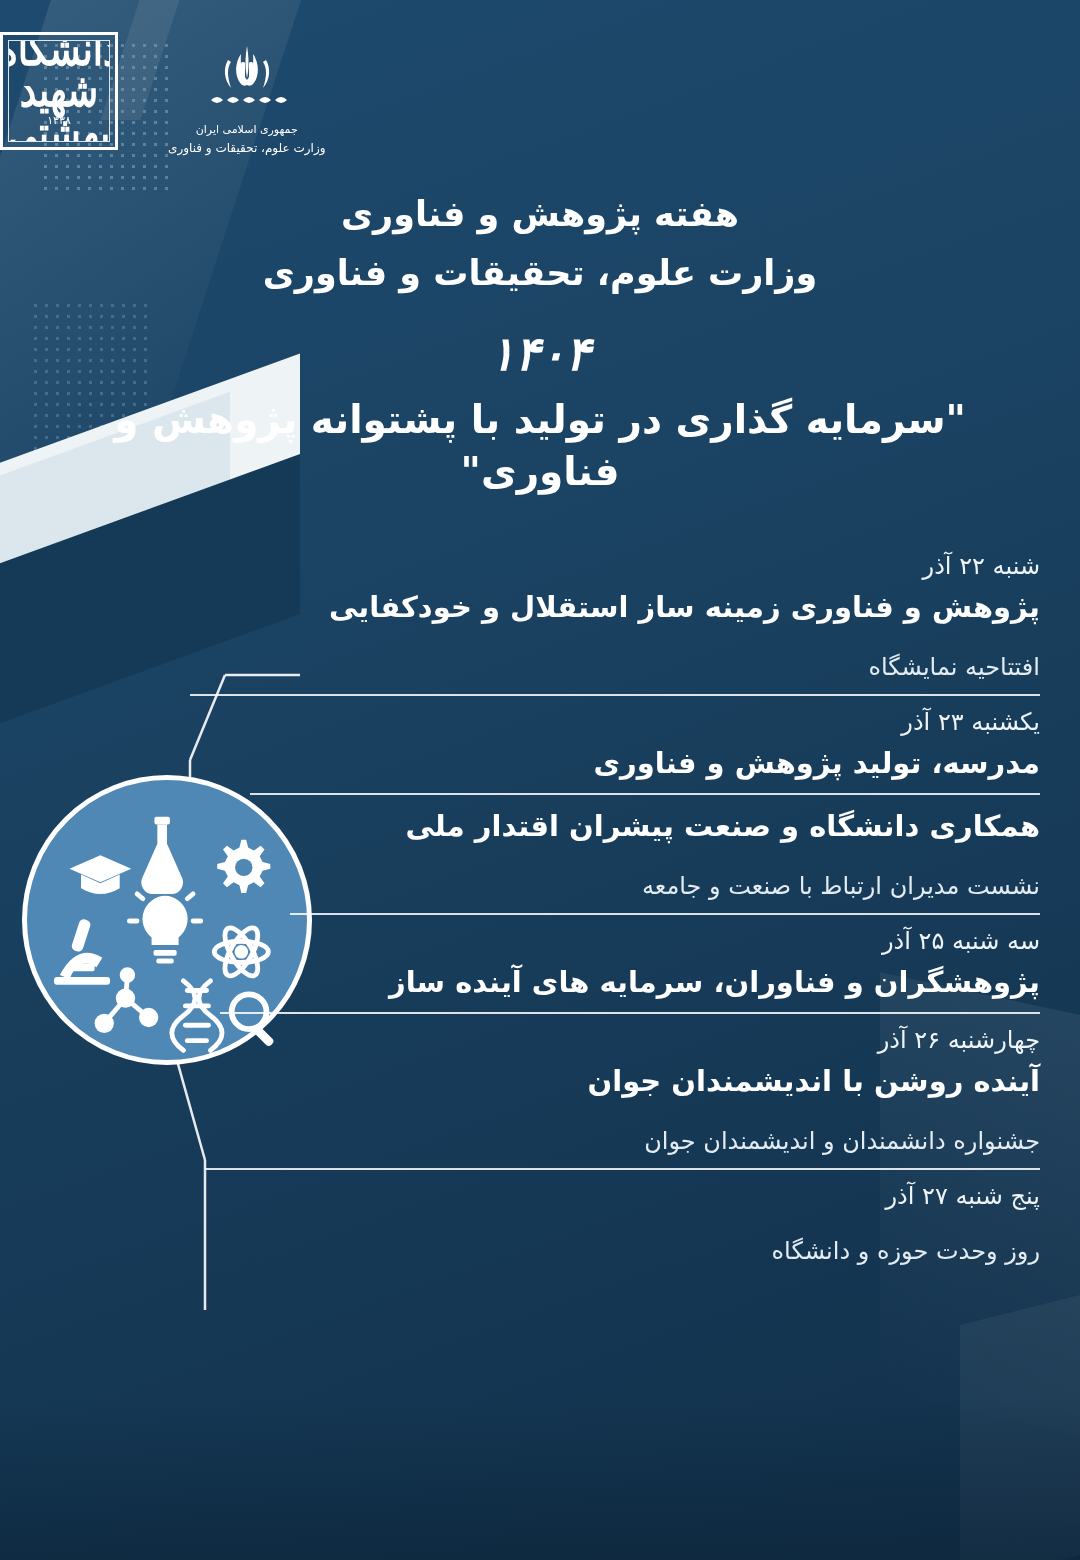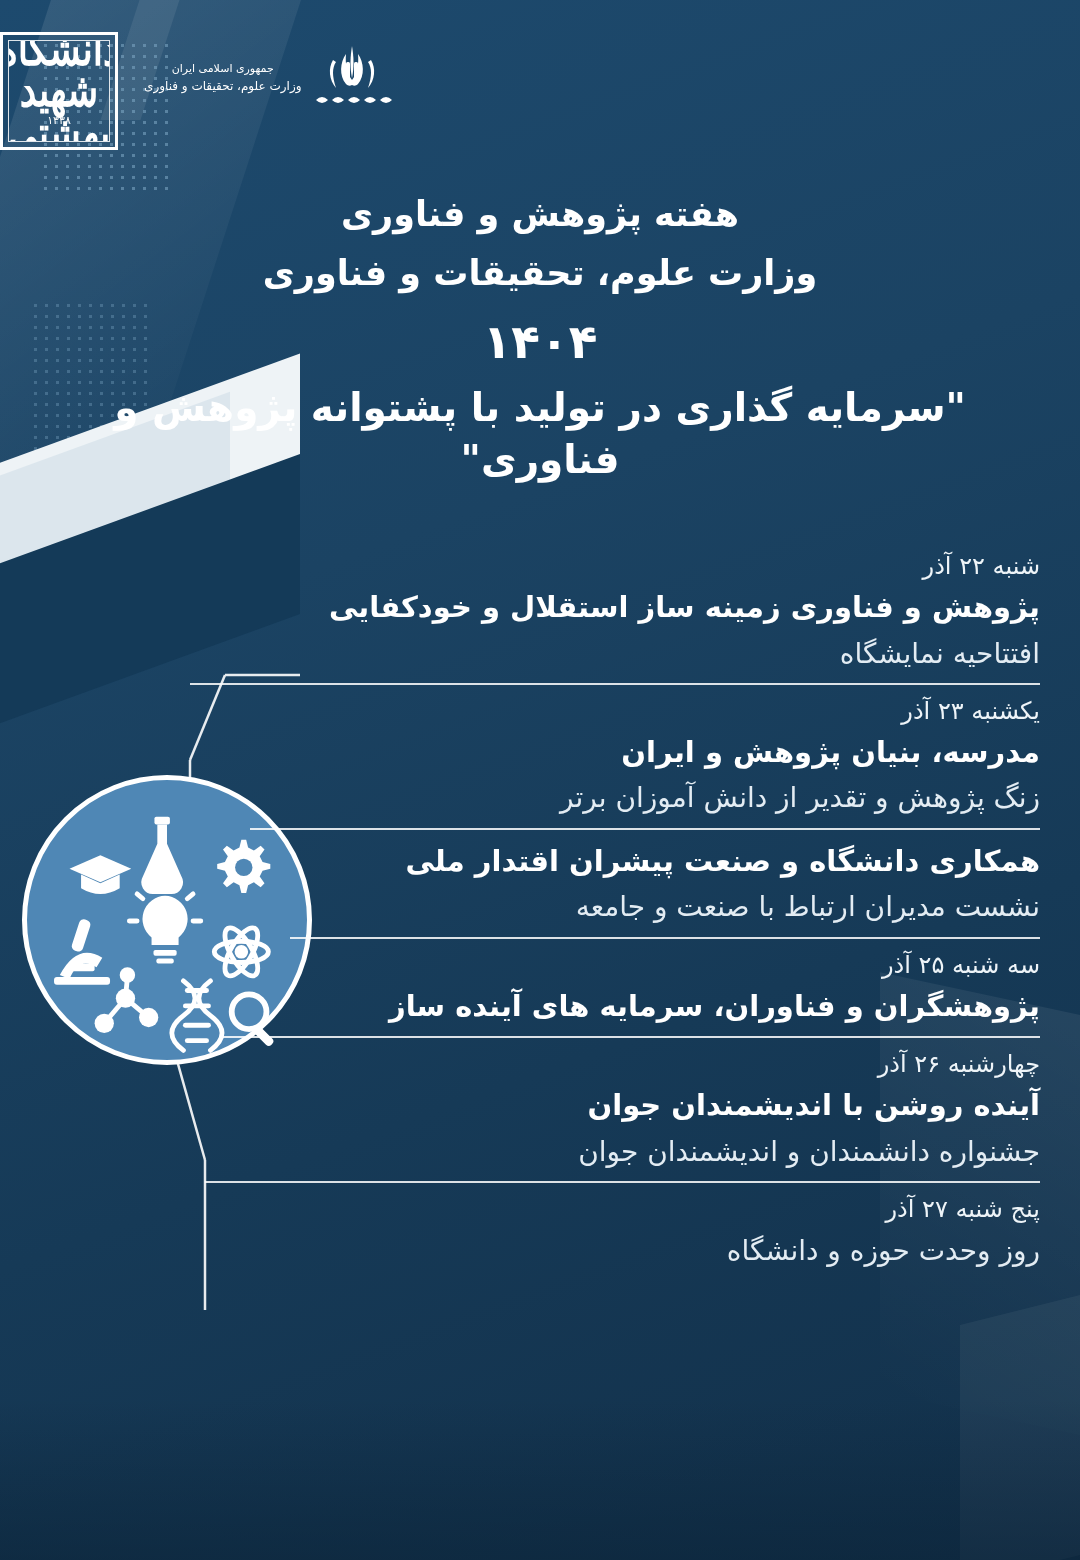--- a/index.html
+++ b/index.html
@@ -134,24 +134,25 @@
     position: absolute;
     bottom: 20px;
     left: 0; right: 0;
     text-align: center;
     font-size: 11px;
     letter-spacing: 1px;
     color: #ffffff;
   }
   .logo-ministry {
     display: flex;
-    flex-direction: row;
+    flex-direction: column;
     align-items: center;
     gap: 4px;
     padding-top: 6px;
+    margin-left: 24px;
   }
   .emblem {
     width: 92px; height: 80px;
     position: relative;
   }
   .emblem svg { display: block; }
   .ministry-lines {
     text-align: center;
     line-height: 1.5;
   }
@@ -173,22 +174,23 @@
     letter-spacing: 0px;
   }
   .title-line2 {
     font-size: 35px;
     font-weight: bold;
     margin-top: 6px;
   }
   .title-year {
     font-size: 47px;
     font-weight: bold;
-    margin-top: 8px;
+    margin-top: 20px;
     letter-spacing: 3px;
+    font-style: italic;
   }
   .title-slogan {
     font-size: 39px;
     font-weight: bold;
     margin-top: 4px;
     line-height: 1.35;
   }
 
   
   .icon-circle {
@@ -226,24 +228,24 @@
   }
   .event .ev-title {
     font-size: 29px;
     font-weight: bold;
     color: #ffffff;
     line-height: 1.5;
     margin-top: 2px;
     padding-left: 34px;
   }
   .event .ev-sub {
-    font-size: 28px;
+    font-size: 24px;
     color: #e3ecf3;
     line-height: 1.55;
-    margin-top: 2px;
+    margin-top: 19px;
   }
   .event .ev-rule {
     position: absolute;
     bottom: 0;
     height: 2px;
     background: rgba(255,255,255,.85);
   }
 
   .footer-space { height: 60px; }
 </style>
@@ -403,22 +405,21 @@
 
     <div class="event">
       <div class="ev-date">شنبه ۲۲ آذر</div>
       <div class="ev-title">پژوهش و فناوری زمینه ساز استقلال و خودکفایی</div>
       <div class="ev-sub">افتتاحیه نمایشگاه</div>
       <div class="ev-rule" style="right:0; left:190px;"></div>
     </div>
 
     <div class="event">
       <div class="ev-date">یکشنبه ۲۳ آذر</div>
-      <div class="ev-title">مدرسه، بنیان پژوهش و ایران</div>
-      <div class="ev-sub">زنگ پژوهش و تقدیر از دانش آموزان برتر</div>
+      <div class="ev-title">مدرسه، تولید پژوهش و فناوری</div>
       <div class="ev-rule" style="right:0; left:250px;"></div>
     </div>
 
     <div class="event">
       <div class="ev-title">همکاری دانشگاه و صنعت پیشران اقتدار ملی</div>
       <div class="ev-sub">نشست مدیران ارتباط با صنعت و جامعه</div>
       <div class="ev-rule" style="right:0; left:290px;"></div>
     </div>
 
     <div class="event">

